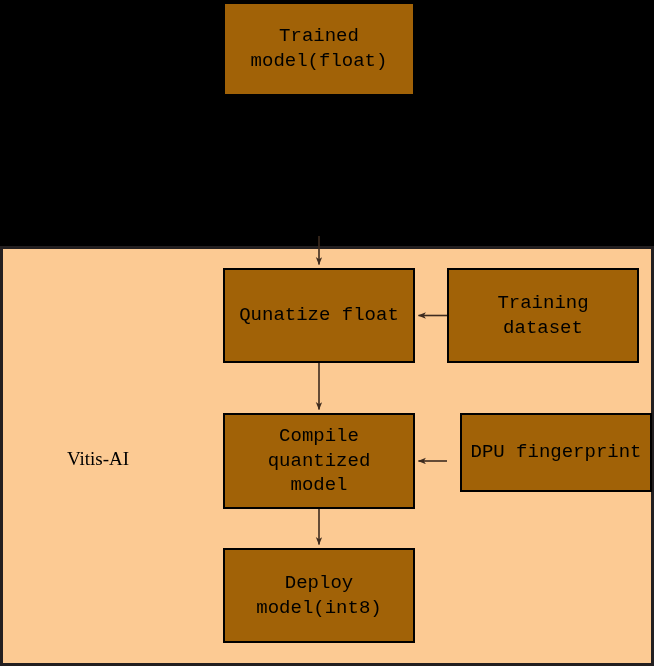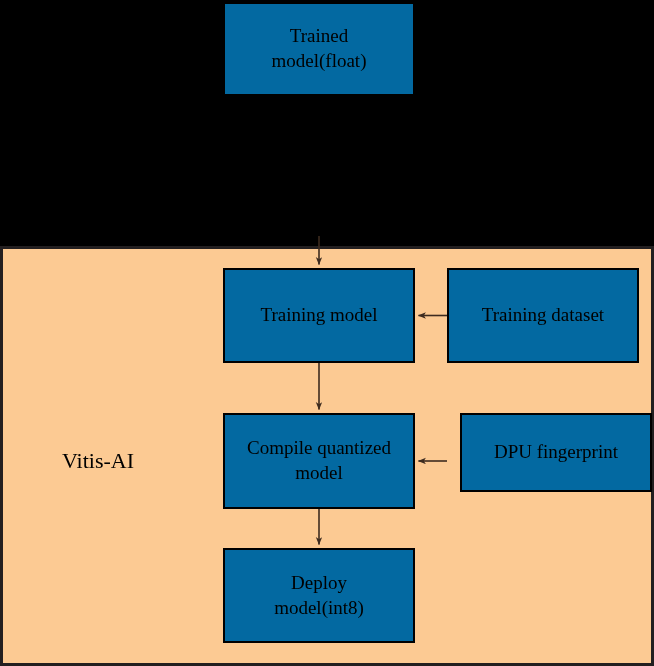--- a/index.html
+++ b/index.html
@@ -28,39 +28,40 @@
     border: 3px solid #231f20;
     border-top-width: 3px;
   }
 
   #vitis-label {
     position: absolute;
     left: 28px;
     top: 447px;
     width: 140px;
     text-align: center;
-    font-size: 22px;
+    font-size: 19px;
     color: #000000;
     line-height: 1.25;
   }
 
   
   .node {
     position: absolute;
-    background: #0369a1;
+    background: #a16207;
     border: 2px solid #000000;
     box-sizing: border-box;
     display: flex;
     align-items: center;
     justify-content: center;
     text-align: center;
     font-size: 19px;
     color: #000000;
     line-height: 1.3;
     padding: 4px 8px;
+    font-family: Liberation Mono, monospace;
   }
   .node.dashed {
     border: 2px dashed #000000;
   }
 
   .node-label {
     display: block;
     white-space: pre-line;
   }
 
@@ -119,21 +120,21 @@
     </g>
   </svg>
 
   <div class="node" id="node-trained-model">
     <span class="node-label">Trained
 model(float)</span>
   </div>
 
 
   <div class="node" id="node-quantize-model">
-    <span class="node-label">Training model</span>
+    <span class="node-label">Qunatize float</span>
   </div>
 
   <div class="node" id="node-training-dataset">
     <span class="node-label">Training dataset</span>
   </div>
 
   <div class="node" id="node-compile-quantized">
     <span class="node-label">Compile quantized
 model</span>
   </div>

